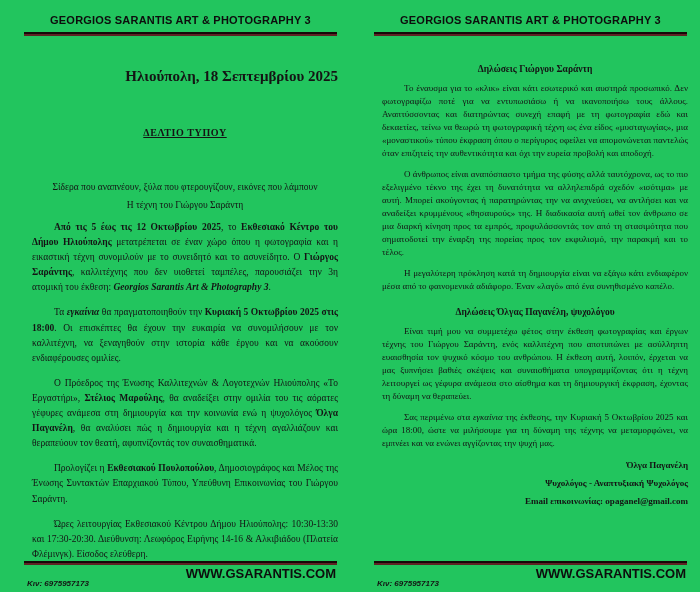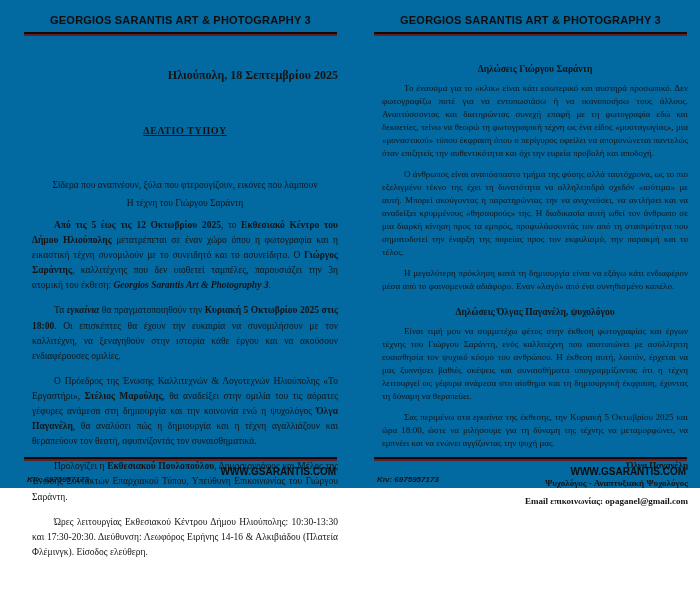--- a/index.html
+++ b/index.html
@@ -1,19 +1,19 @@
 <!DOCTYPE html>
 <html><head>
 <meta charset="utf-8">
 <style>
   html,body{margin:0;padding:0;background:#ffffff;}
   body{width:700px;height:592px;overflow:hidden;color:#141414;
        font-family:"Liberation Serif", serif;}
   .doc{display:flex;width:700px;height:592px;}
-  .page{position:relative;width:350px;height:488px;background:#0369a1;}
+  .page{position:relative;width:350px;height:592px;background:#22c55e;}
 
   
   .page-header-title{
     position:absolute;top:14px;left:24px;right:13px;
     text-align:center;
     font-family:"Liberation Sans", sans-serif;
     font-weight:bold;font-size:11px;letter-spacing:0.2px;color:#0d0d0d;
     white-space:nowrap;
   }
   .header-rule{
@@ -25,26 +25,26 @@
     background:linear-gradient(to bottom,#160808 0%,#160808 55%,#5d2323 55%,#5d2323 100%);
   }
   .footer-phone{
     position:absolute;bottom:4px;left:27px;
     font-family:"Liberation Sans", sans-serif;font-weight:bold;
     font-size:8px;color:#141414;font-style:italic;
   }
   .footer-site{
     position:absolute;bottom:11px;right:14px;
     font-family:"Liberation Sans", sans-serif;font-weight:bold;
-    font-size:10px;color:#0d0d0d;
+    font-size:13px;color:#0d0d0d;
   }
 
   
   .content{position:absolute;left:32px;right:12px;top:52px;}
-  .date-line{text-align:right;font-weight:bold;font-size:12px;margin:16px 0 0;}
+  .date-line{text-align:right;font-weight:bold;font-size:15px;margin:16px 0 0;}
   .press-title{text-align:center;font-weight:bold;font-size:10px;
     text-decoration:underline;letter-spacing:0.6px;margin:42px 0 0;}
   .subline1{text-align:center;font-size:9.5px;margin:44px 0 0;}
   .subline2{text-align:center;font-size:9.5px;margin:8px 0 0;}
   .p1{font-size:9.5px;line-height:15.1px;text-align:justify;
       text-indent:22px;margin:10px 0 0;}
   .p1-group{margin-top:8px;}
 
   
   .r-heading{text-align:center;font-weight:bold;font-size:9.5px;margin:12px 0 0;}

